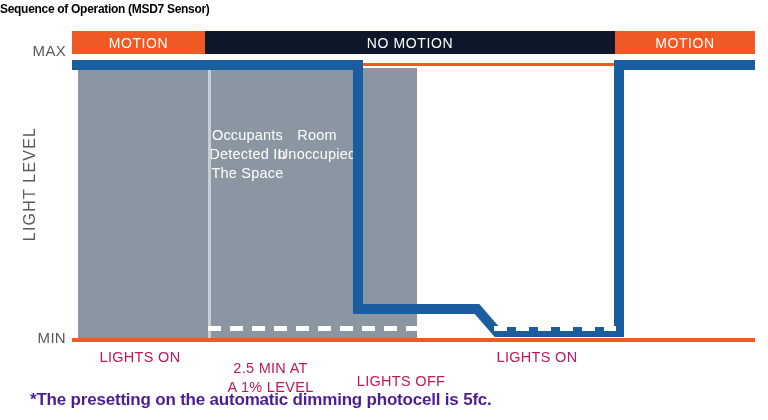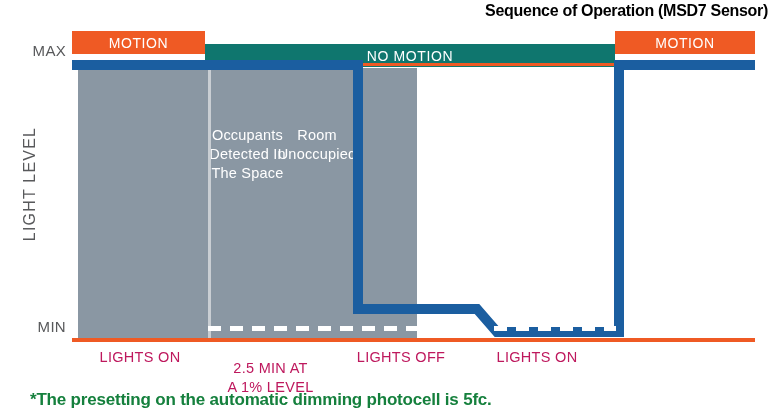--- a/index.html
+++ b/index.html
@@ -15,22 +15,22 @@
     font-family: "Liberation Sans", sans-serif;
     color: #231f20;
   }
 
   
   #chart-title {
     position: absolute;
     left: 0;
     top: 2px;
     width: 768px;
-    text-align: right;
-    font-size: 16px;
+    text-align: left;
+    font-size: 12px;
     font-weight: bold;
     letter-spacing: -0.3px;
     color: #000000;
     font-family: "Liberation Sans", sans-serif;
   }
 
   
   #motion-banner {
     position: absolute;
     left: 72px;
@@ -43,21 +43,21 @@
     height: 23px;
     color: #ffffff;
     font-size: 14px;
     letter-spacing: 0.6px;
     display: flex;
     align-items: center;
     justify-content: center;
     box-sizing: border-box;
   }
   .banner-motion  { background: #ef5a24; }
-  .banner-nomotion{ background: #0f766e; margin-top: 13px; }
+  .banner-nomotion{ background: #0f172a; }
 
   
   #plot-area {
     position: absolute;
     left: 72px;
     top: 60px;
     width: 683px;
     height: 282px;
   }
 
@@ -124,21 +124,21 @@
   
   #y-max-label, #y-min-label {
     position: absolute;
     right: 702px;
     color: #58595b;
     font-size: 15px;
     letter-spacing: 0.3px;
     white-space: nowrap;
   }
   #y-max-label { top: 42px; }
-  #y-min-label { top: 318px; }
+  #y-min-label { top: 329px; }
   #y-axis-title {
     position: absolute;
     left: -60px;
     top: 175px;
     width: 180px;
     text-align: center;
     transform: rotate(-90deg);
     color: #58595b;
     font-size: 16px;
     letter-spacing: 1.2px;
@@ -163,21 +163,21 @@
   }
 
   
   #footnote {
     position: absolute;
     left: 30px;
     top: 390px;
     font-size: 17px;
     font-weight: bold;
     letter-spacing: -0.2px;
-    color: #15803d;
+    color: #4c1d95;
   }
 </style>
 </head>
 <body>
 
 <div id="chart-title">Sequence of Operation (MSD7 Sensor)</div>
 
 <div id="motion-banner">
   <div class="banner-seg banner-motion" style="width:133px;">MOTION</div>
   <div class="banner-seg banner-nomotion" style="width:410px;">NO MOTION</div>
@@ -206,17 +206,17 @@
   </svg>
 
   <div id="min-dashed"></div>
 </div>
 
 <div id="baseline-orange"></div>
 
 <div id="x-labels">
   <div class="x-label" style="width:136px;">LIGHTS ON</div>
   <div class="x-label" style="width:125px;margin-top:11px;">2.5 MIN AT<br>A 1% LEVEL</div>
-  <div class="x-label" style="width:136px;">LIGHTS OFF</div>
+  <div class="x-label" style="width:136px;margin-top:24px;">LIGHTS OFF</div>
   <div class="x-label" style="width:136px;">LIGHTS ON</div>
 </div>
 
 <div id="footnote">*The presetting on the automatic dimming photocell is 5fc.</div>
 
 </body></html>

